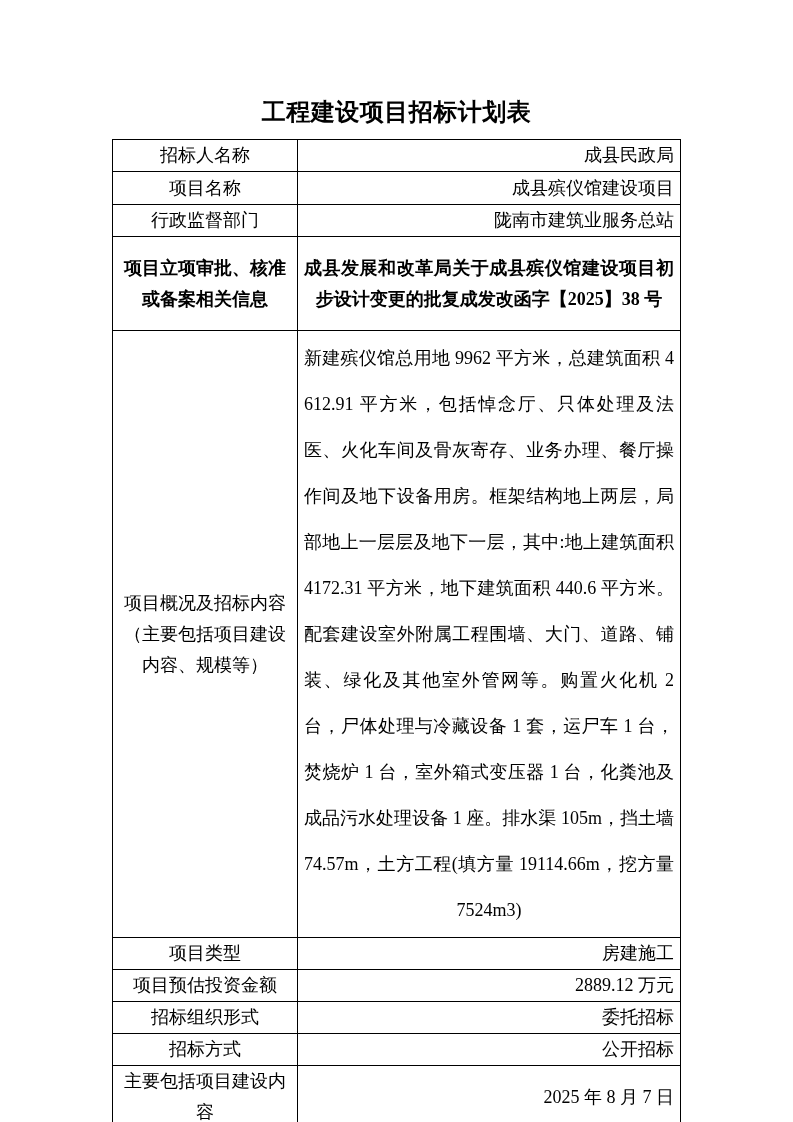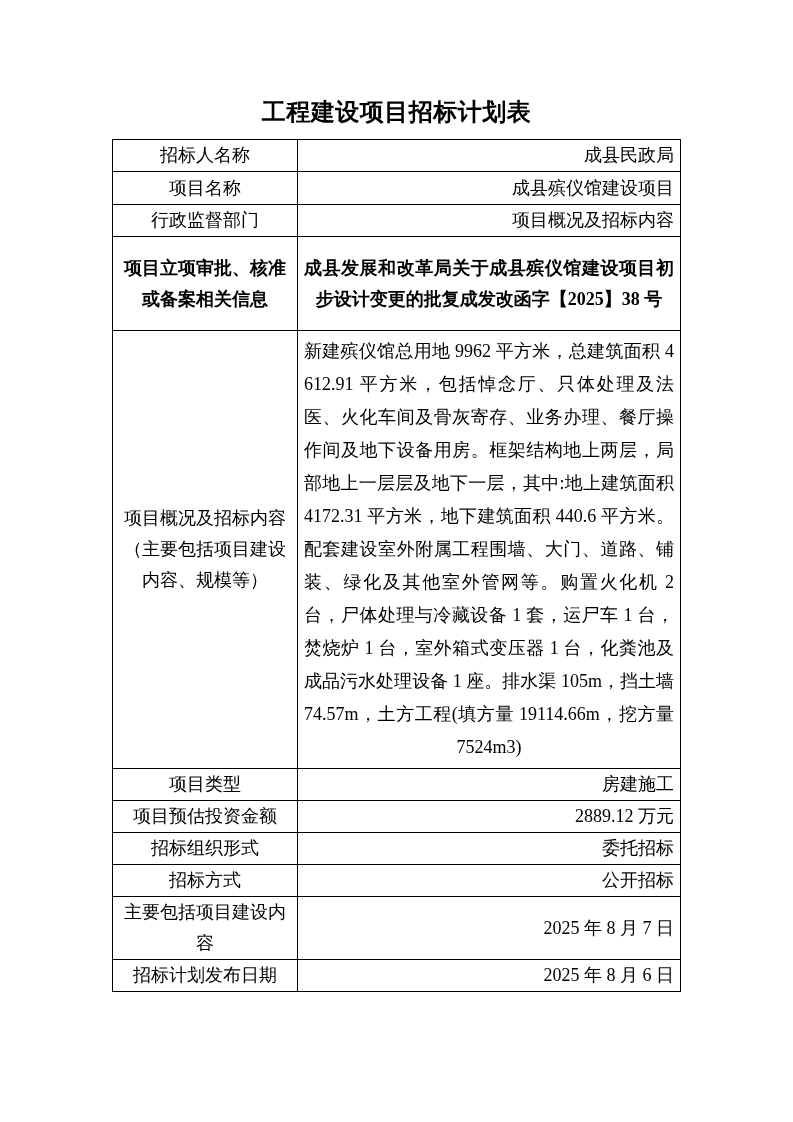--- a/index.html
+++ b/index.html
@@ -54,21 +54,21 @@
     line-height: 31px;
     padding: 0 6px;
   }
   td.para {
     text-align: justify;
     text-align-last: center;
     line-height: 31px;
     padding: 4px 6px;
   }
   td.para.lh33 {
-    line-height: 33px;
+    line-height: 46px;
   }
   td.remark {
     text-align: justify;
     text-align-last: left;
     line-height: 32px;
     padding: 0 8px;
   }
   tr.r1  { height: 32px; }
   tr.r2  { height: 33px; }
   tr.r3  { height: 32px; }
@@ -100,21 +100,21 @@
       <td class="value">成县民政局</td>
     </tr>
 
     <tr class="r2">
       <td class="label">项目名称</td>
       <td class="value">成县殡仪馆建设项目</td>
     </tr>
 
     <tr class="r3">
       <td class="label">行政监督部门</td>
-      <td class="value">项目概况及招标内容</td>
+      <td class="value">陇南市建筑业服务总站</td>
     </tr>
 
     <tr class="r4">
       <td class="label">项目立项审批、核准或备案相关信息</td>
       <td class="para">成县发展和改革局关于成县殡仪馆建设项目初步设计变更的批复成发改函字【2025】38 号</td>
     </tr>
 
     <tr class="r5">
       <td class="label">项目概况及招标内容（主要包括项目建设内容、规模等）</td>
       <td class="para lh33">新建殡仪馆总用地 9962 平方米，总建筑面积 4612.91 平方米，包括悼念厅、只体处理及法医、火化车间及骨灰寄存、业务办理、餐厅操作间及地下设备用房。框架结构地上两层，局部地上一层层及地下一层，其中:地上建筑面积 4172.31 平方米，地下建筑面积 440.6 平方米。配套建设室外附属工程围墙、大门、道路、铺装、绿化及其他室外管网等。购置火化机 2 台，尸体处理与冷藏设备 1 套，运尸车 1 台，焚烧炉 1 台，室外箱式变压器 1 台，化粪池及成品污水处理设备 1 座。排水渠 105m，挡土墙 74.57m，土方工程(填方量 19114.66m，挖方量 7524m3)</td>

